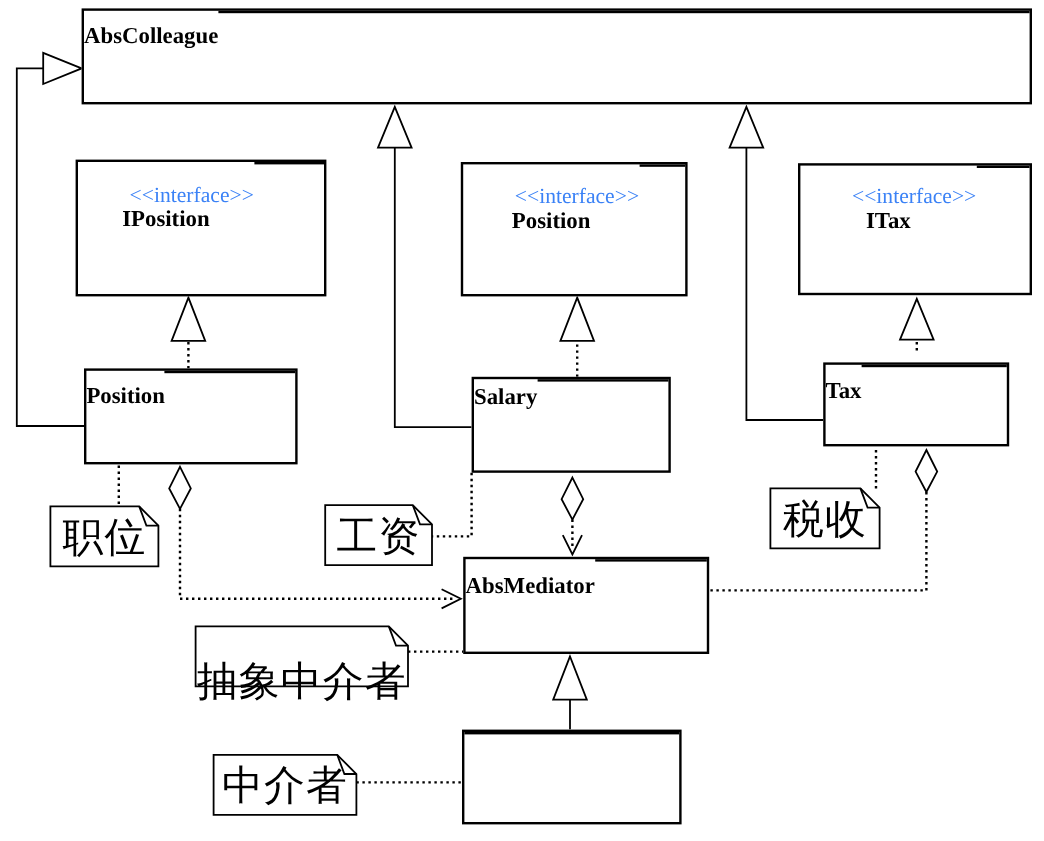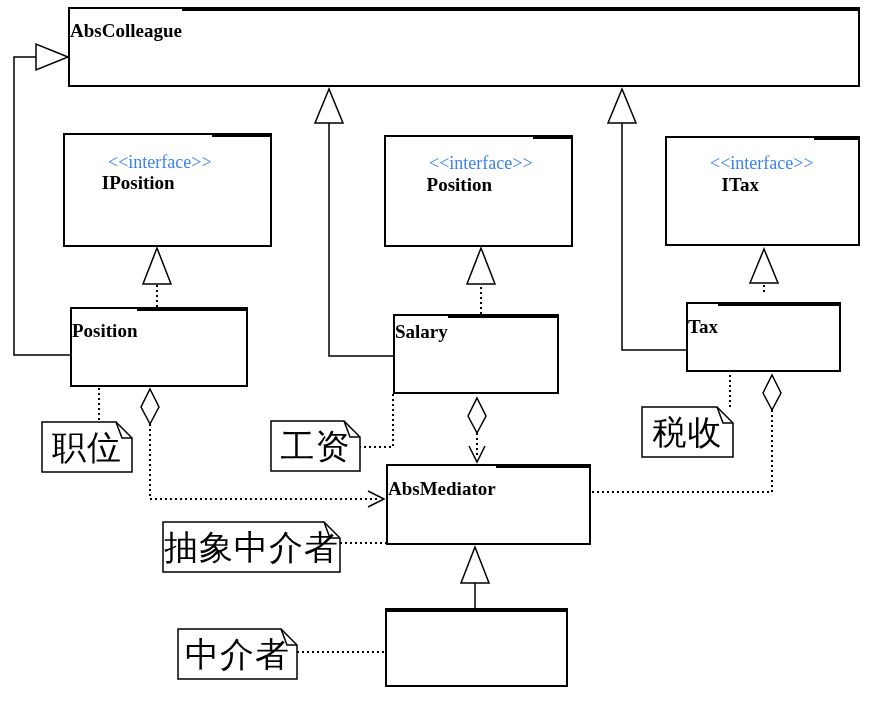--- a/index.html
+++ b/index.html
@@ -68,21 +68,21 @@
     display:flex;
     align-items:center;
     justify-content:center;
     font-size:34px;
     color:#000;
     letter-spacing:1px;
   }
   #note-zhiwei-label{left:42px;top:424px;width:90px;height:48px;}
   #note-gongzi-label{left:271px;top:423px;width:89px;height:48px;}
   #note-shuishou-label{left:642px;top:409px;width:91px;height:48px;}
-  #note-chouxiang-label{left:163px;top:524px;width:177px;height:48px;}
+  #note-chouxiang-label{left:163px;top:544px;width:177px;height:48px;}
   #note-zhongjie-label{left:178px;top:631px;width:119px;height:48px;}
 </style>
 </head>
 <body>
 
 <div class="canvas">
 
   <svg class="wires" width="870" height="701" viewBox="0 0 870 701">
     <g fill="none" stroke="#000" stroke-width="1.5">
 

